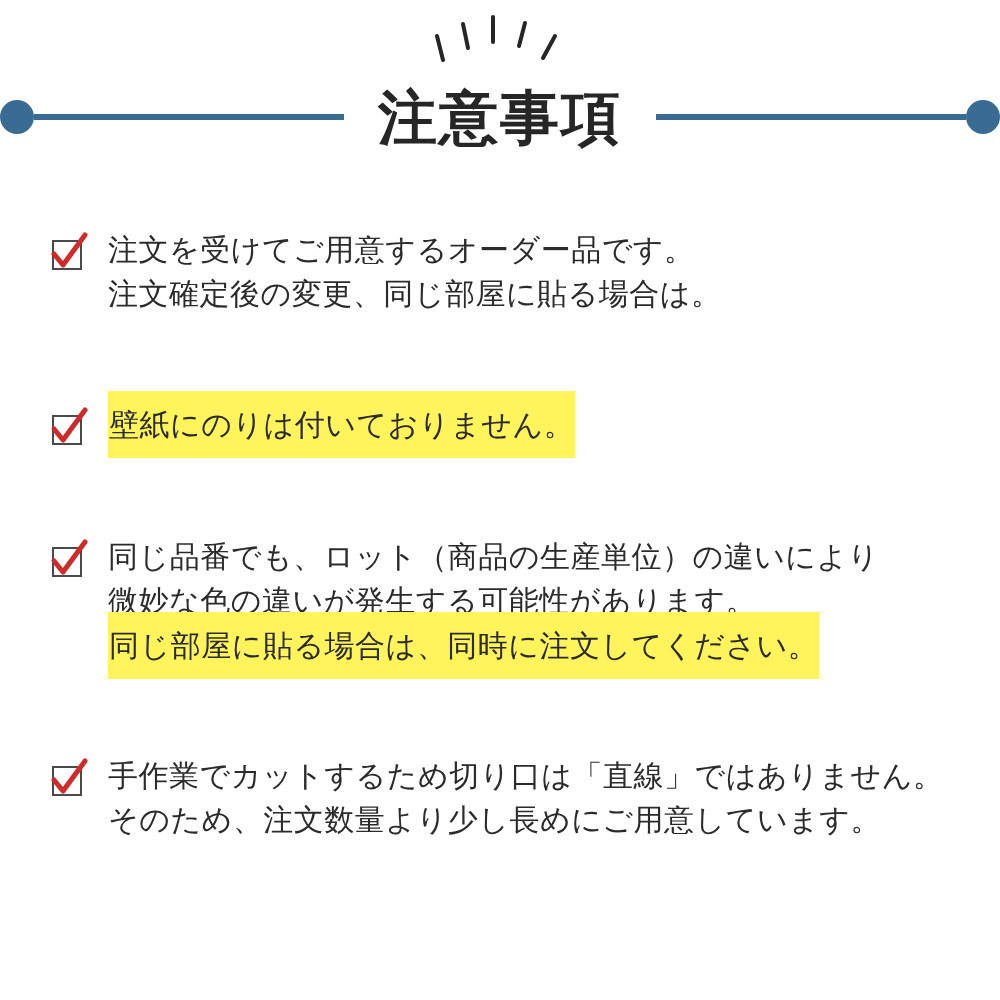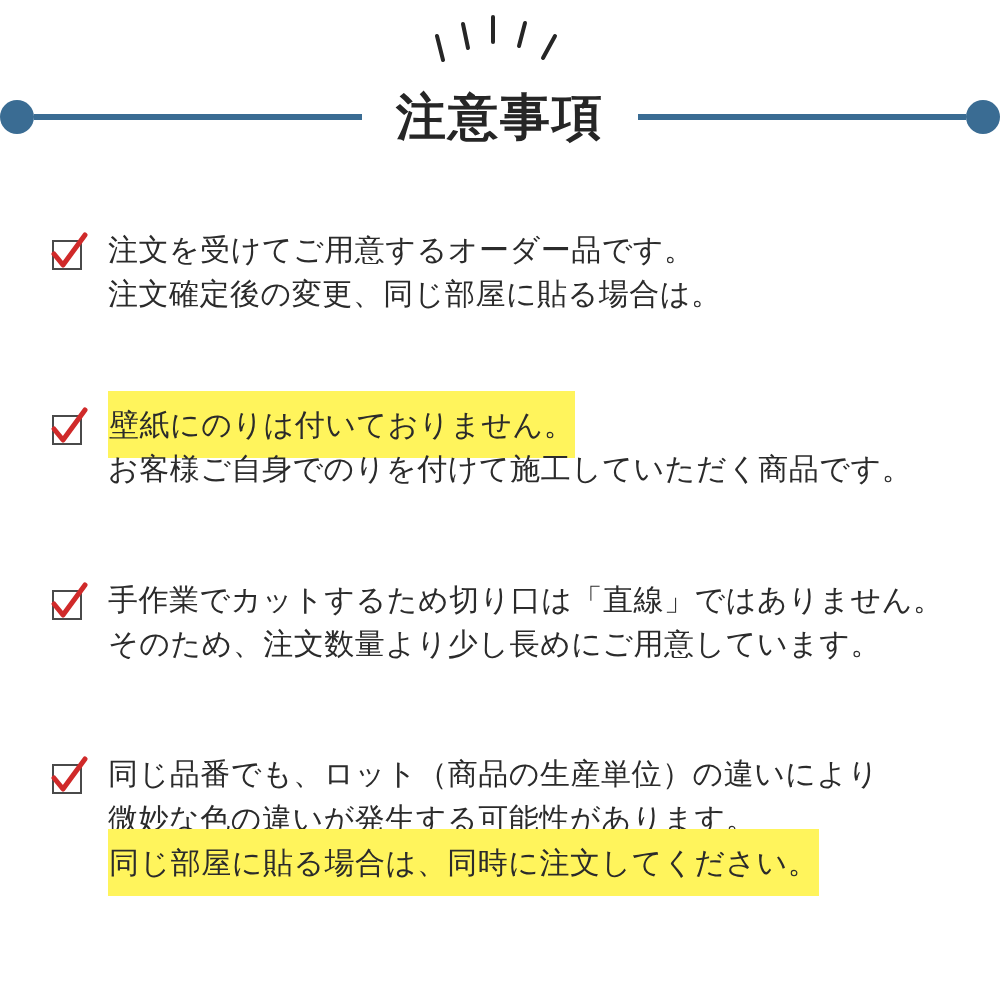--- a/index.html
+++ b/index.html
@@ -61,21 +61,21 @@
   }
   .rule {
     height: 6px;
     background: #3a6c93;
     flex: 1 1 auto;
   }
 
   .title {
     flex: 0 0 auto;
     padding: 0 34px;
-    font-size: 50px;
+    font-size: 59px;
     font-weight: bold;
     letter-spacing: 2px;
     color: #262626;
     line-height: 1;
     white-space: nowrap;
     font-family: "DejaVu Sans", "Liberation Sans", sans-serif;
   }
 
   
   .list {
@@ -187,45 +187,44 @@
 
     <div class="item">
       <div class="check">
         <div class="box"></div>
         <svg width="40" height="40" viewBox="0 0 40 40" fill="none" stroke="#d02a2a" stroke-width="5" stroke-linecap="round" stroke-linejoin="round">
           <polyline points="6,20 15,31 37,1"></polyline>
         </svg>
       </div>
       <div class="lines">
         <div class="line hl-line"><span class="hl">壁紙にのりは付いておりません。</span></div>
-        <div class="line">お客様ご自身でのりを付けて施工していただく商品です。</div>
-      </div>
-    </div>
-
-    <div class="item">
-      <div class="check">
-        <div class="box"></div>
-        <svg width="40" height="40" viewBox="0 0 40 40" fill="none" stroke="#d02a2a" stroke-width="5" stroke-linecap="round" stroke-linejoin="round">
-          <polyline points="6,20 15,31 37,1"></polyline>
-        </svg>
-      </div>
-      <div class="lines">
-        <div class="line">手作業でカットするため切り口は「直線」ではありません。</div>
-        <div class="line">そのため、注文数量より少し長めにご用意しています。</div>
       </div>
     </div>
 
     <div class="item">
       <div class="check">
         <div class="box"></div>
         <svg width="40" height="40" viewBox="0 0 40 40" fill="none" stroke="#d02a2a" stroke-width="5" stroke-linecap="round" stroke-linejoin="round">
           <polyline points="6,20 15,31 37,1"></polyline>
         </svg>
       </div>
       <div class="lines">
         <div class="line">同じ品番でも、ロット（商品の生産単位）の違いにより</div>
         <div class="line">微妙な色の違いが発生する可能性があります。</div>
         <div class="line hl-line"><span class="hl">同じ部屋に貼る場合は、同時に注文してください。</span></div>
       </div>
     </div>
 
+    <div class="item">
+      <div class="check">
+        <div class="box"></div>
+        <svg width="40" height="40" viewBox="0 0 40 40" fill="none" stroke="#d02a2a" stroke-width="5" stroke-linecap="round" stroke-linejoin="round">
+          <polyline points="6,20 15,31 37,1"></polyline>
+        </svg>
+      </div>
+      <div class="lines">
+        <div class="line">手作業でカットするため切り口は「直線」ではありません。</div>
+        <div class="line">そのため、注文数量より少し長めにご用意しています。</div>
+      </div>
+    </div>
+
   </div>
 </div>
 
 </body></html>

